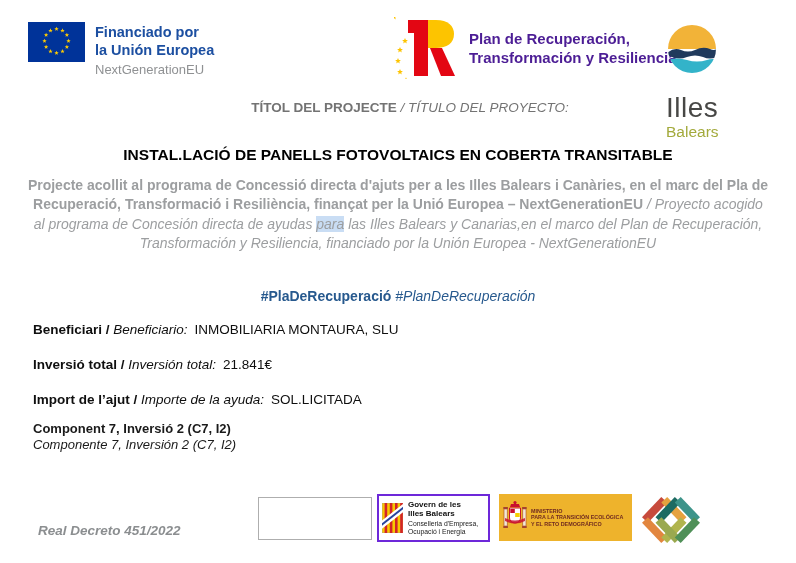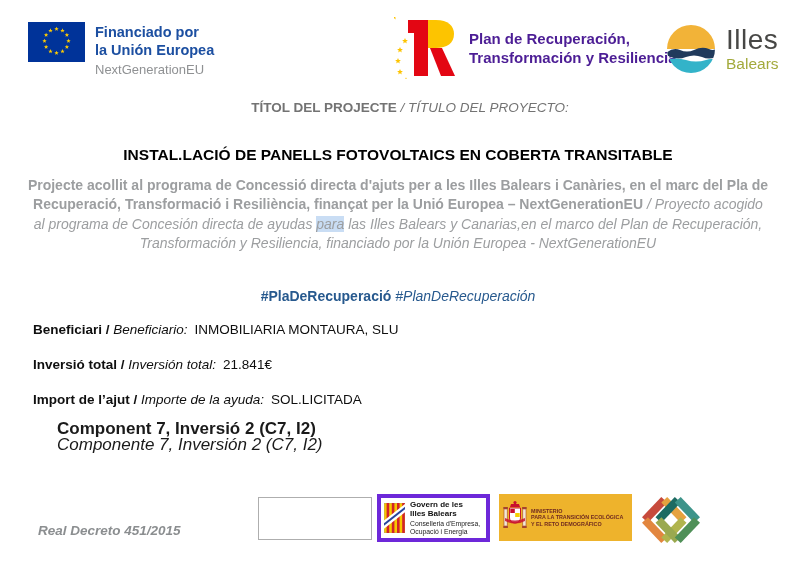--- a/index.html
+++ b/index.html
@@ -9,21 +9,21 @@
 
   
   .eu-block{left:28px;top:22px;display:flex;gap:10px;align-items:flex-start;}
   .eu-text{line-height:18px;padding-top:1px;}
   .eu-text .b{font-weight:bold;color:#1c4fa1;font-size:14.5px;}
   .eu-text .g{color:#8f9193;font-size:13px;padding-top:2px;}
 
   .prtr-block{left:394px;top:17px;display:flex;gap:9px;align-items:center;}
   .prtr-text{font-weight:bold;color:#4c1d95;font-size:15px;line-height:19px;}
 
-  .illes-block{left:666px;top:24px;display:flex;gap:10px;align-items:center;}
+  .illes-block{left:666px;top:24px;display:flex;gap:20px;align-items:center;flex-direction:column;}
   .illes-text{line-height:1;}
   .illes-name{font-size:28px;color:#474745;letter-spacing:.5px;}
   .illes-region{font-size:15.5px;color:#a3aa3c;margin-top:2px;}
 
   
   .title-line{top:100px;left:12px;width:796px;text-align:center;font-size:13.5px;color:#737373;}
   .title-line .ca{font-weight:bold;}
   .title-line .es{font-style:italic;}
   .heading{top:146px;left:0;width:796px;text-align:center;font-size:15.5px;font-weight:bold;color:#000;}
   .desc{top:176px;left:27px;width:742px;text-align:center;font-size:14px;line-height:19.3px;color:#9c9ea0;}
@@ -33,28 +33,28 @@
   .hashtags{top:288px;left:0;width:796px;text-align:center;font-size:14px;color:#27598e;}
   .hashtags .ca{font-weight:bold;}
   .hashtags .es{font-style:italic;}
 
   
   .field{left:33px;font-size:13.5px;color:#0f0f0f;}
   .field .lab{font-weight:bold;}
   .field .es{font-style:italic;font-weight:normal;}
   .field .val{margin-left:7px;}
   .f1{top:322px;} .f2{top:357px;} .f3{top:392px;}
-  .component{left:33px;top:421px;font-size:17px;line-height:16px;margin-left:24px;}
+  .component{left:33px;top:421px;font-size:13px;line-height:16px;}
   .component .ca{font-weight:bold;}
   .component .es{font-style:italic;}
 
   
   .decree{left:38px;top:523px;font-size:13.5px;font-weight:bold;font-style:italic;color:#8b8e90;}
   .empty-box{left:258px;top:497px;width:112px;height:41px;border:1px solid #aeaeae;background:#fff;}
-  .govern-box{left:377px;top:494px;width:113px;height:48px;border:4px solid #6d28d9;background:#fff;
+  .govern-box{left:377px;top:494px;width:113px;height:48px;border:2px solid #6d28d9;background:#fff;
               display:flex;align-items:center;gap:5px;padding:2px 3px;box-sizing:border-box;}
   .govern-text{line-height:1;}
   .govern-text .b{font-weight:bold;font-size:8px;line-height:9px;color:#111;}
   .govern-text .s{font-size:6.8px;line-height:8px;color:#222;}
   .ministry-box{left:499px;top:494px;width:133px;height:47px;background:#eeb32c;
                 display:flex;align-items:center;gap:3px;padding:0 3px;box-sizing:border-box;}
   .ministry-text{font-size:5.4px;line-height:6.6px;font-weight:bold;color:#6f2a20;}
   .idae-block{left:640px;top:493px;display:flex;align-items:center;gap:8px;}
   .idae-text{font-size:30px;font-weight:bold;color:#3a3a3a;letter-spacing:1px;}
 </style>
@@ -150,21 +150,21 @@
     <span class="lab">Inversió total</span><span class="lab"> / </span><span class="lab es">Inversión total:</span><span class="val">21.841€</span>
   </div>
   <div class="abs field f3">
     <span class="lab">Import de l’ajut</span><span class="lab"> / </span><span class="lab es">Importe de la ayuda:</span><span class="val">SOL.LICITADA</span>
   </div>
   <div class="abs component">
     <div class="ca">Component 7, Inversió 2 (C7, I2)</div>
     <div class="es">Componente 7, Inversión 2 (C7, I2)</div>
   </div>
 
-  <div class="abs decree">Real Decreto 451/2015</div>
+  <div class="abs decree">Real Decreto 451/2022</div>
 
   <div class="abs empty-box"></div>
 
   <div class="abs govern-box">
     <svg width="21" height="30" viewBox="0 0 21 30">
       <rect width="21" height="30" fill="#f7c800" stroke="#999" stroke-width="0.6"></rect>
       <rect x="2.6" width="2.6" height="30" fill="#d2232a"></rect>
       <rect x="7.8" width="2.6" height="30" fill="#d2232a"></rect>
       <rect x="13" width="2.6" height="30" fill="#d2232a"></rect>
       <rect x="18.2" width="2.6" height="30" fill="#d2232a"></rect>

